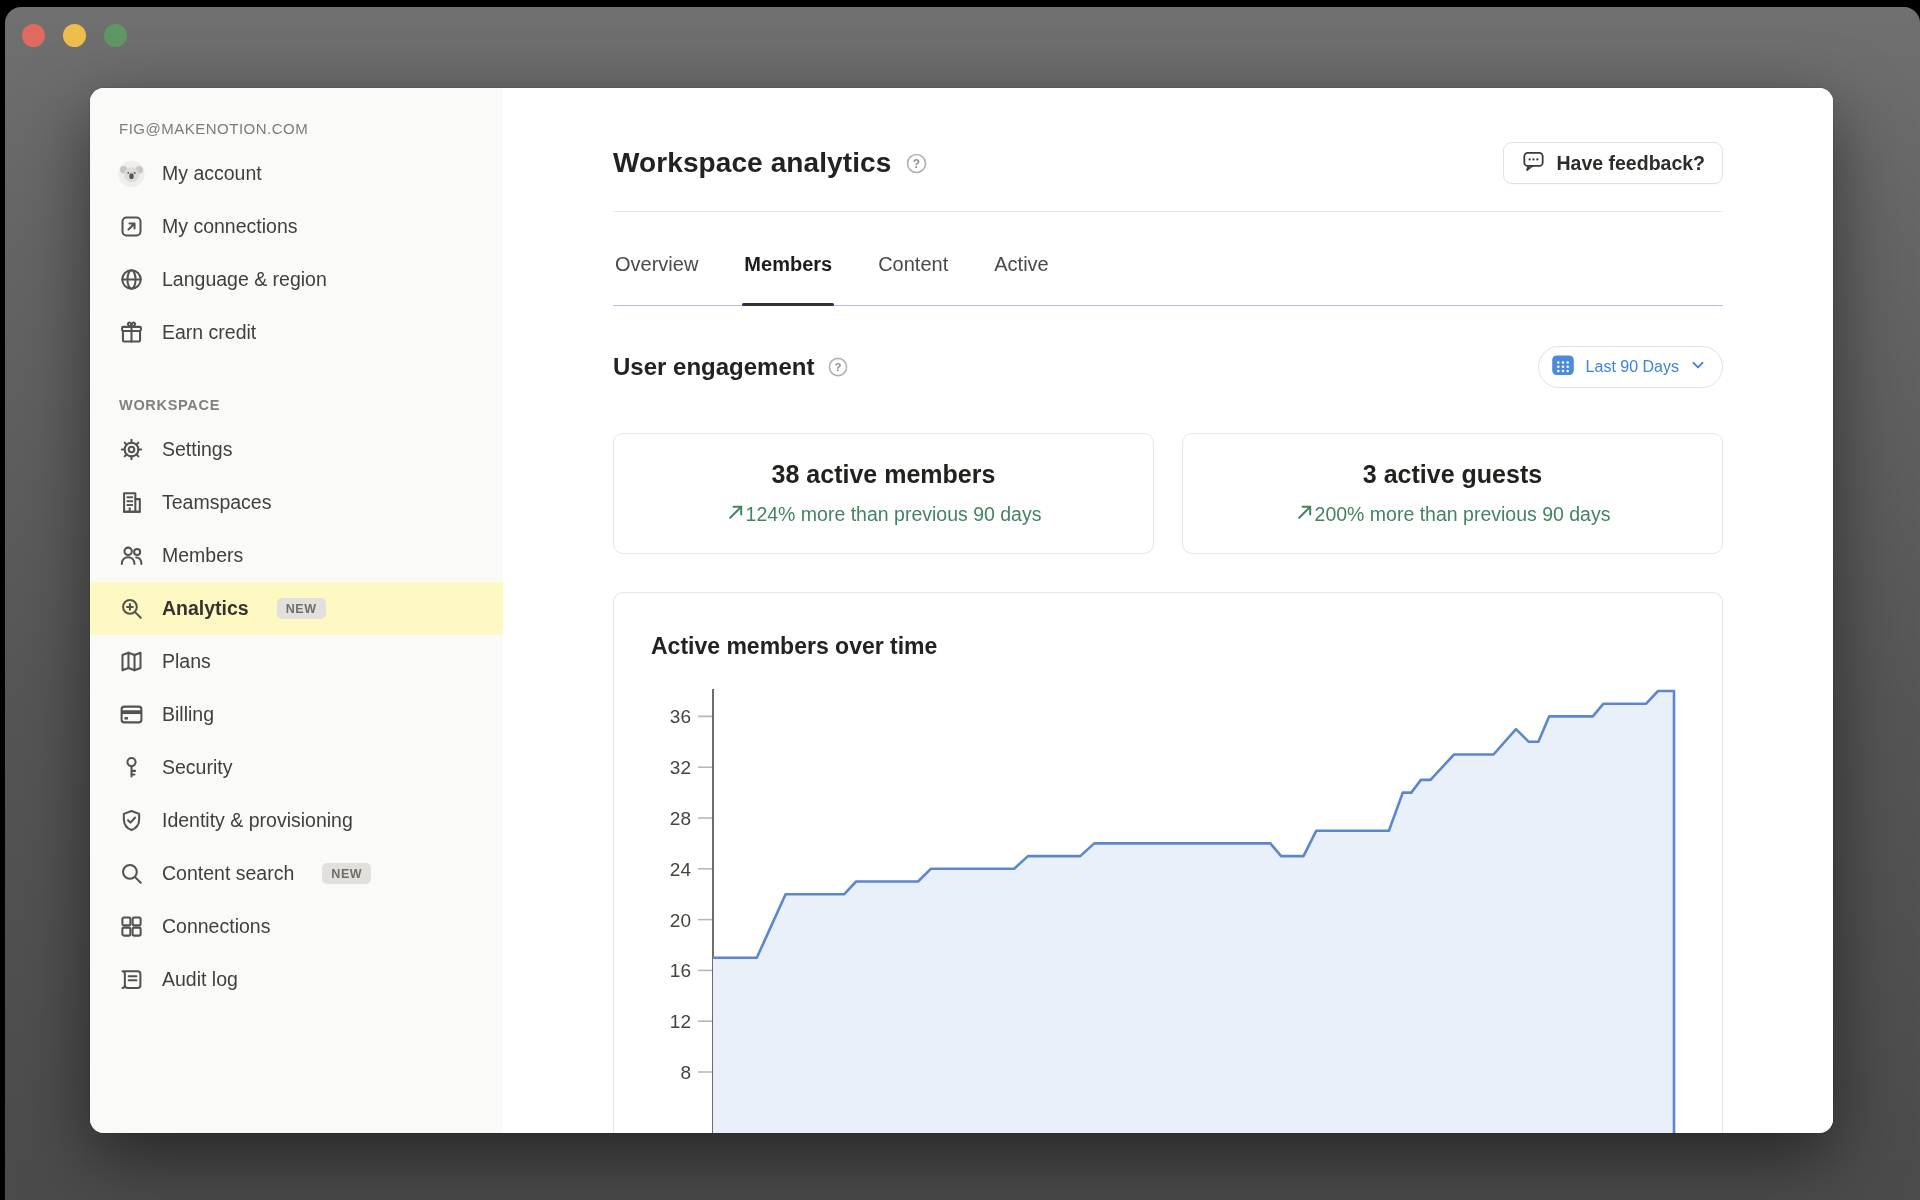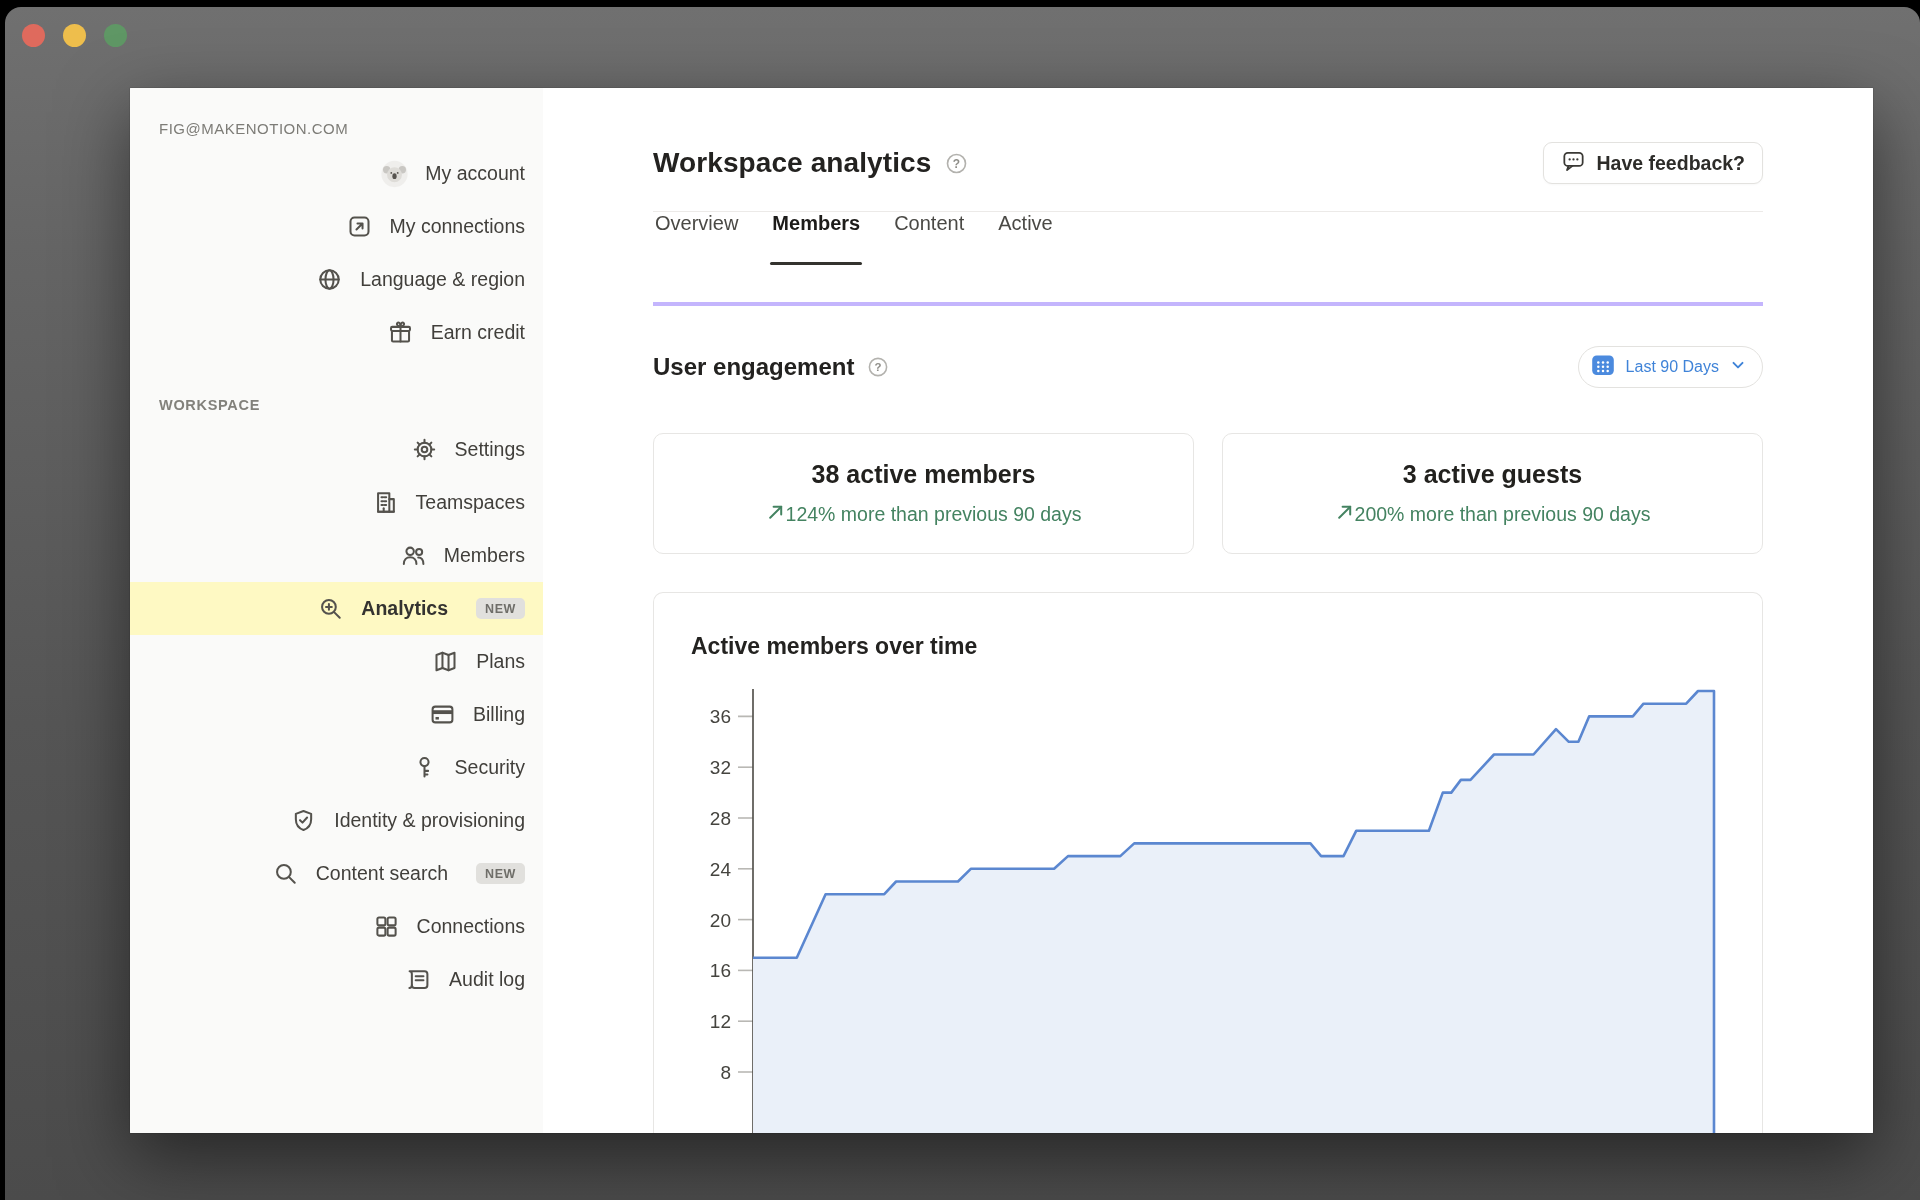--- a/index.html
+++ b/index.html
@@ -14,38 +14,37 @@
     overflow:hidden;
   }
   .traffic-lights { position:absolute; left:17px; top:17px; display:flex; gap:18px; }
   .light { width:23px; height:23px; border-radius:50%; }
   .light.red    { background:#df6a5d; }
   .light.yellow { background:#eebe4c; }
   .light.green  { background:#5f9765; }
 
   .dialog {
     position:absolute; left:85px; top:81px; width:1743px; height:1045px;
-    background:#fff; border-radius:1px; overflow:hidden; display:flex;
+    background:#fff; border-radius:14px; overflow:hidden; display:flex;
     box-shadow:0 24px 70px rgba(0,0,0,.5), 0 0 0 1px rgba(0,0,0,.08);
-    margin-left:40px;
   }
 
   
   .sidebar { width:413px; flex:0 0 413px; background:#fafaf9; padding-top:32px; overflow:hidden; }
   .sb-header {
     margin:0 0 10px 29px; font-size:15px; font-weight:500; letter-spacing:.5px;
     color:#7d7c77; text-transform:uppercase;
   }
   .sb-section {
     margin:38px 0 10px 29px; font-size:14.5px; font-weight:600; letter-spacing:.7px;
     color:#82817b; text-transform:uppercase;
   }
   .sb-item {
     display:flex; align-items:center; gap:17px; min-height:53px;
-    padding:6px 18px 6px 28px; cursor:pointer;justify-content:flex-end;
+    padding:6px 18px 6px 28px; cursor:pointer;
   }
   .sb-item.selected { background:#fef9c3; }
   .sb-item .icn { flex:0 0 27px; width:27px; height:27px; display:flex; align-items:center; justify-content:center; }
   .sb-item .icn svg { display:block; }
   .sb-item .label { font-size:19.5px; font-weight:500; color:#413f3b; line-height:1.38; max-width:232px; }
   .sb-item.selected .label { font-weight:700; color:#343330; }
   .badge {
     margin-left:11px; background:#e1e0dd; color:#6f6e69; font-size:12.5px; font-weight:700;
     letter-spacing:.6px; padding:4px 9px 3px; border-radius:5px; white-space:nowrap;
   }
@@ -57,21 +56,21 @@
   h1.page-title { font-size:28px; font-weight:700; color:#232220; letter-spacing:.1px; }
   .help-icon { display:inline-flex; }
   .feedback-btn {
     display:flex; align-items:center; gap:11px; height:42px; padding:7px 17px;
     background:#fff; border:1px solid #e3e2df; border-radius:9px; cursor:pointer;
     font-family:inherit; font-size:19.5px; font-weight:600; color:#2d2c29;
     box-shadow:0 1px 2px rgba(0,0,0,.03);
   }
   .divider { margin-top:27px; height:1px; background:#eceae8; }
 
-  .tabs { height:94px; border-bottom:4px solid #c4b5fd; display:flex; gap:30px; align-items:flex-start; }
+  .tabs { height:94px; border-bottom:1px solid #c4b5fd; display:flex; gap:42px; align-items:flex-end; }
   .tab {
     position:relative; padding:0 2px 29px; font-size:20px; font-weight:500; color:#4a4945;
     cursor:pointer; background:none; border:none; font-family:inherit;
   }
   .tab.active { color:#1d1c1a; font-weight:600; }
   .tab.active::after {
     content:""; position:absolute; left:0; right:0; bottom:-1px; height:3px;
     background:#34332f; border-radius:3px;
   }
 

